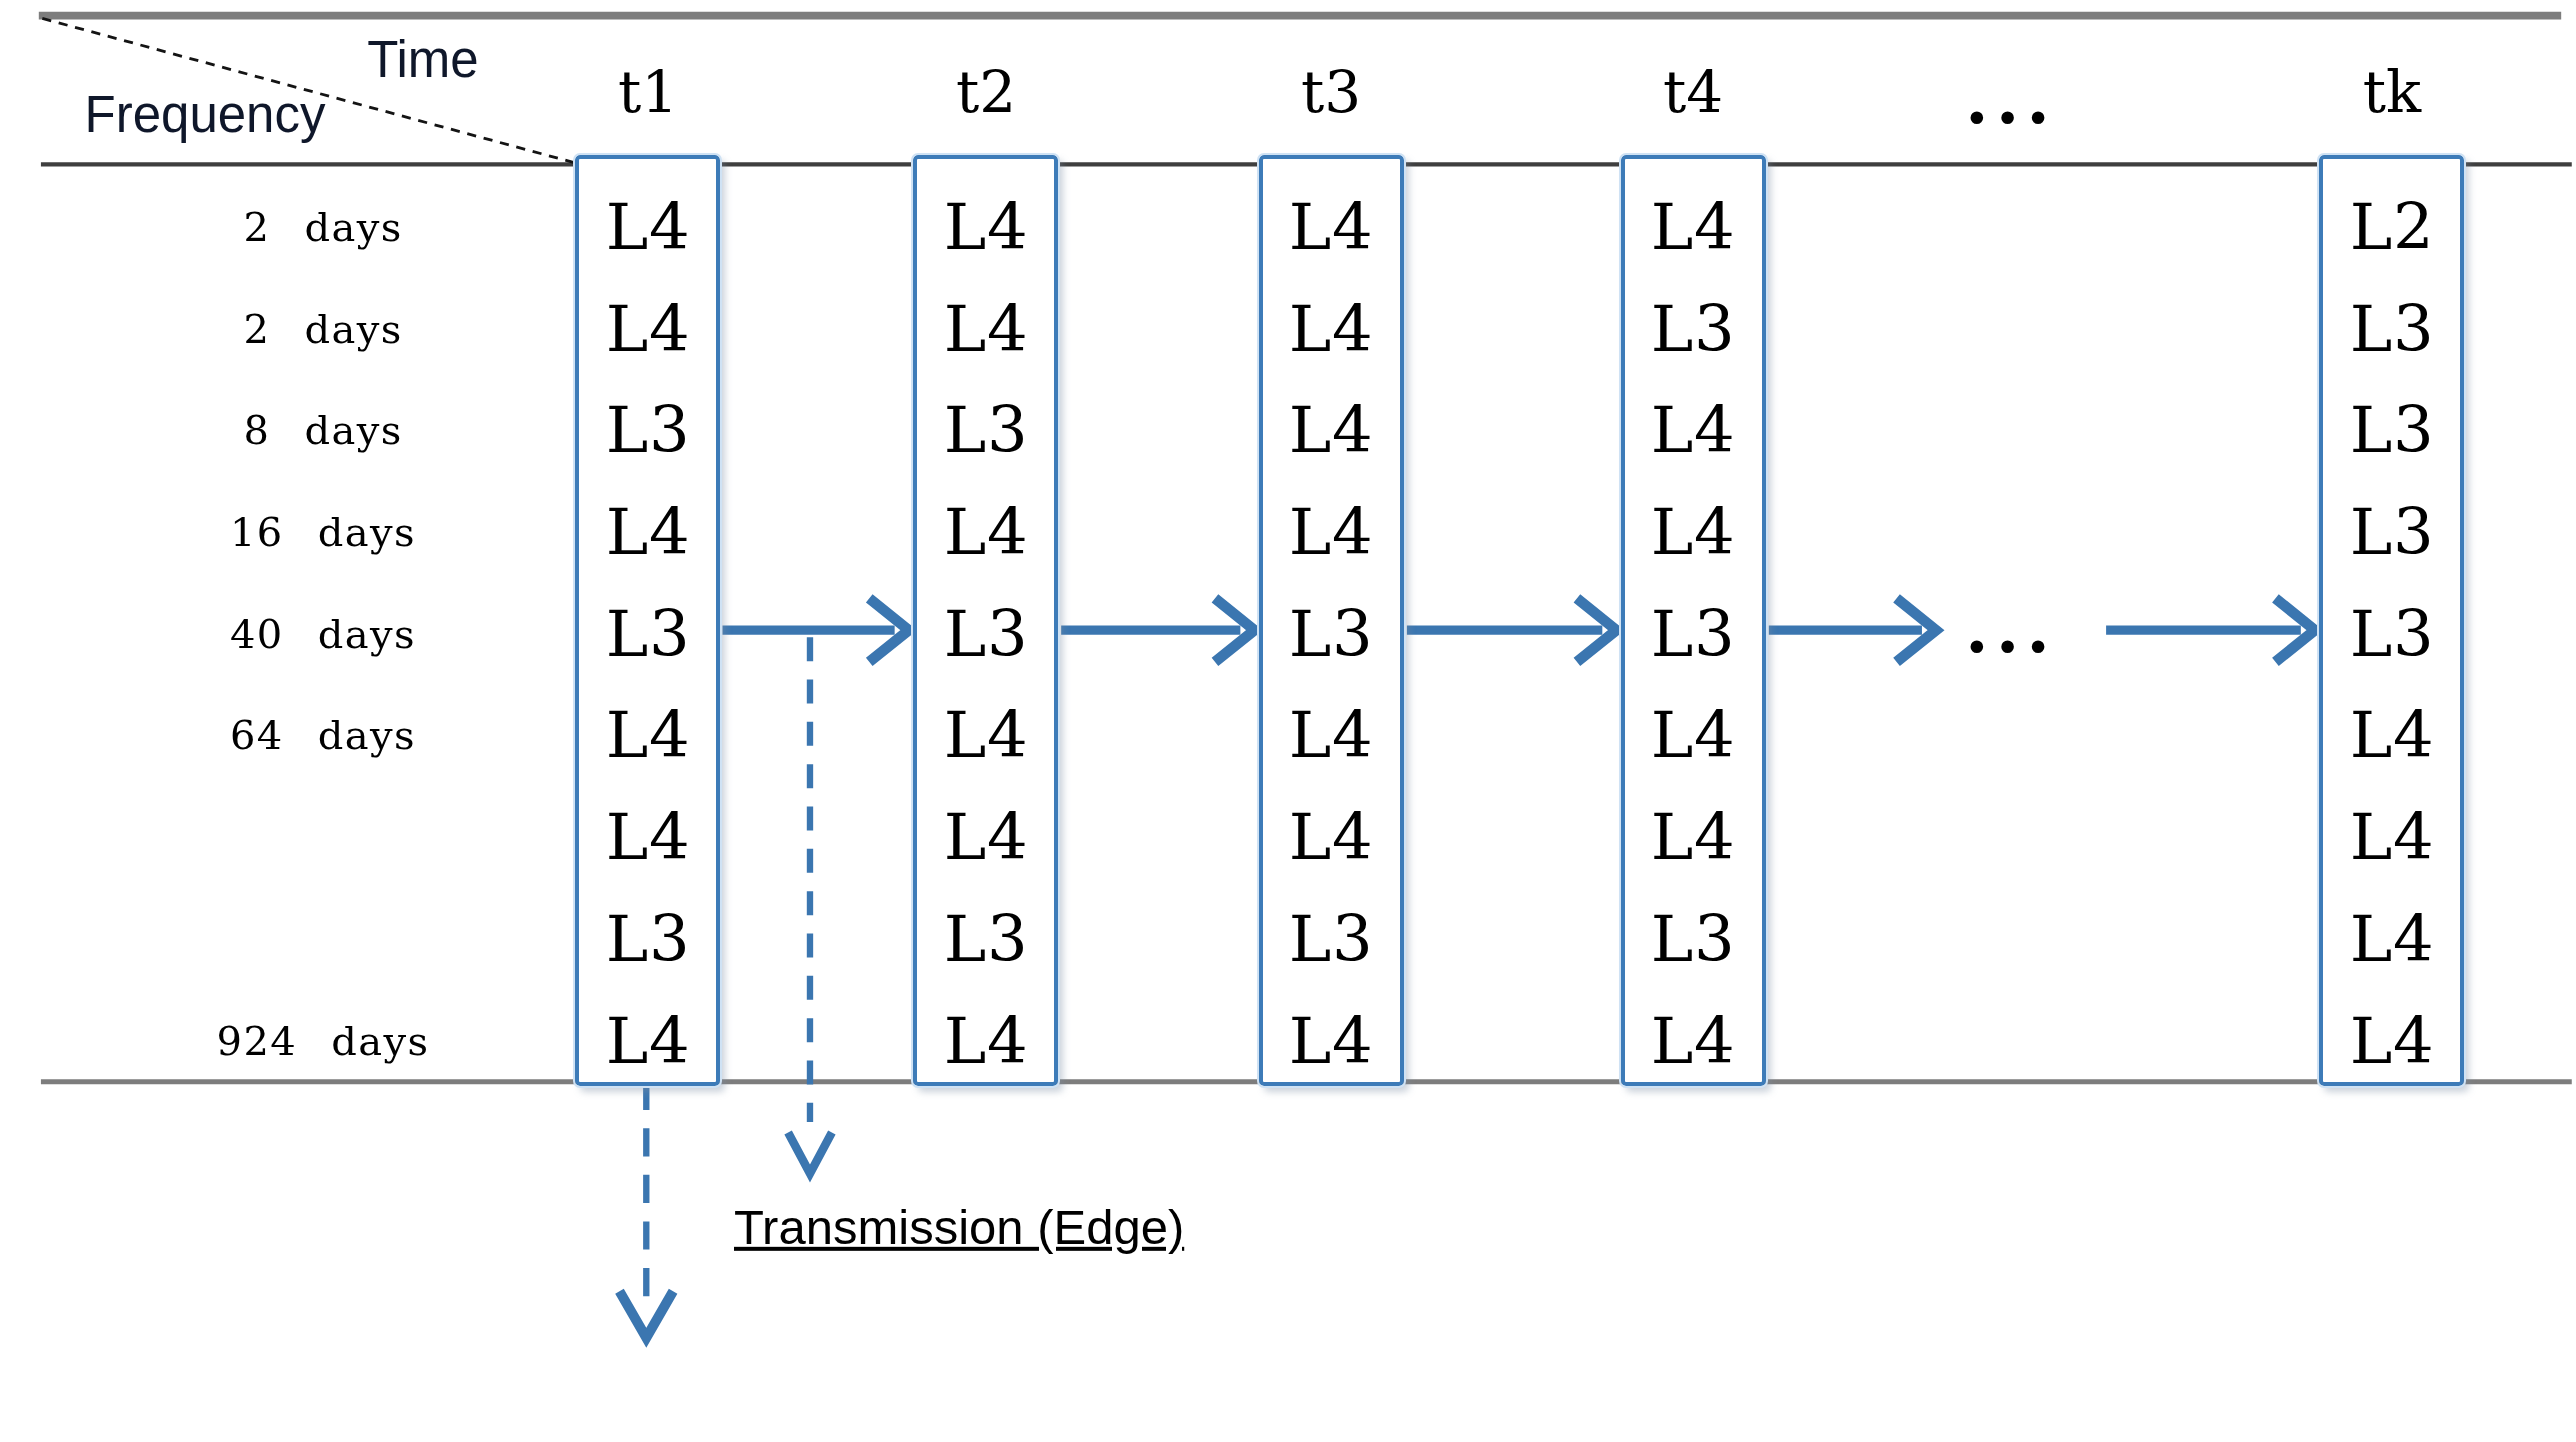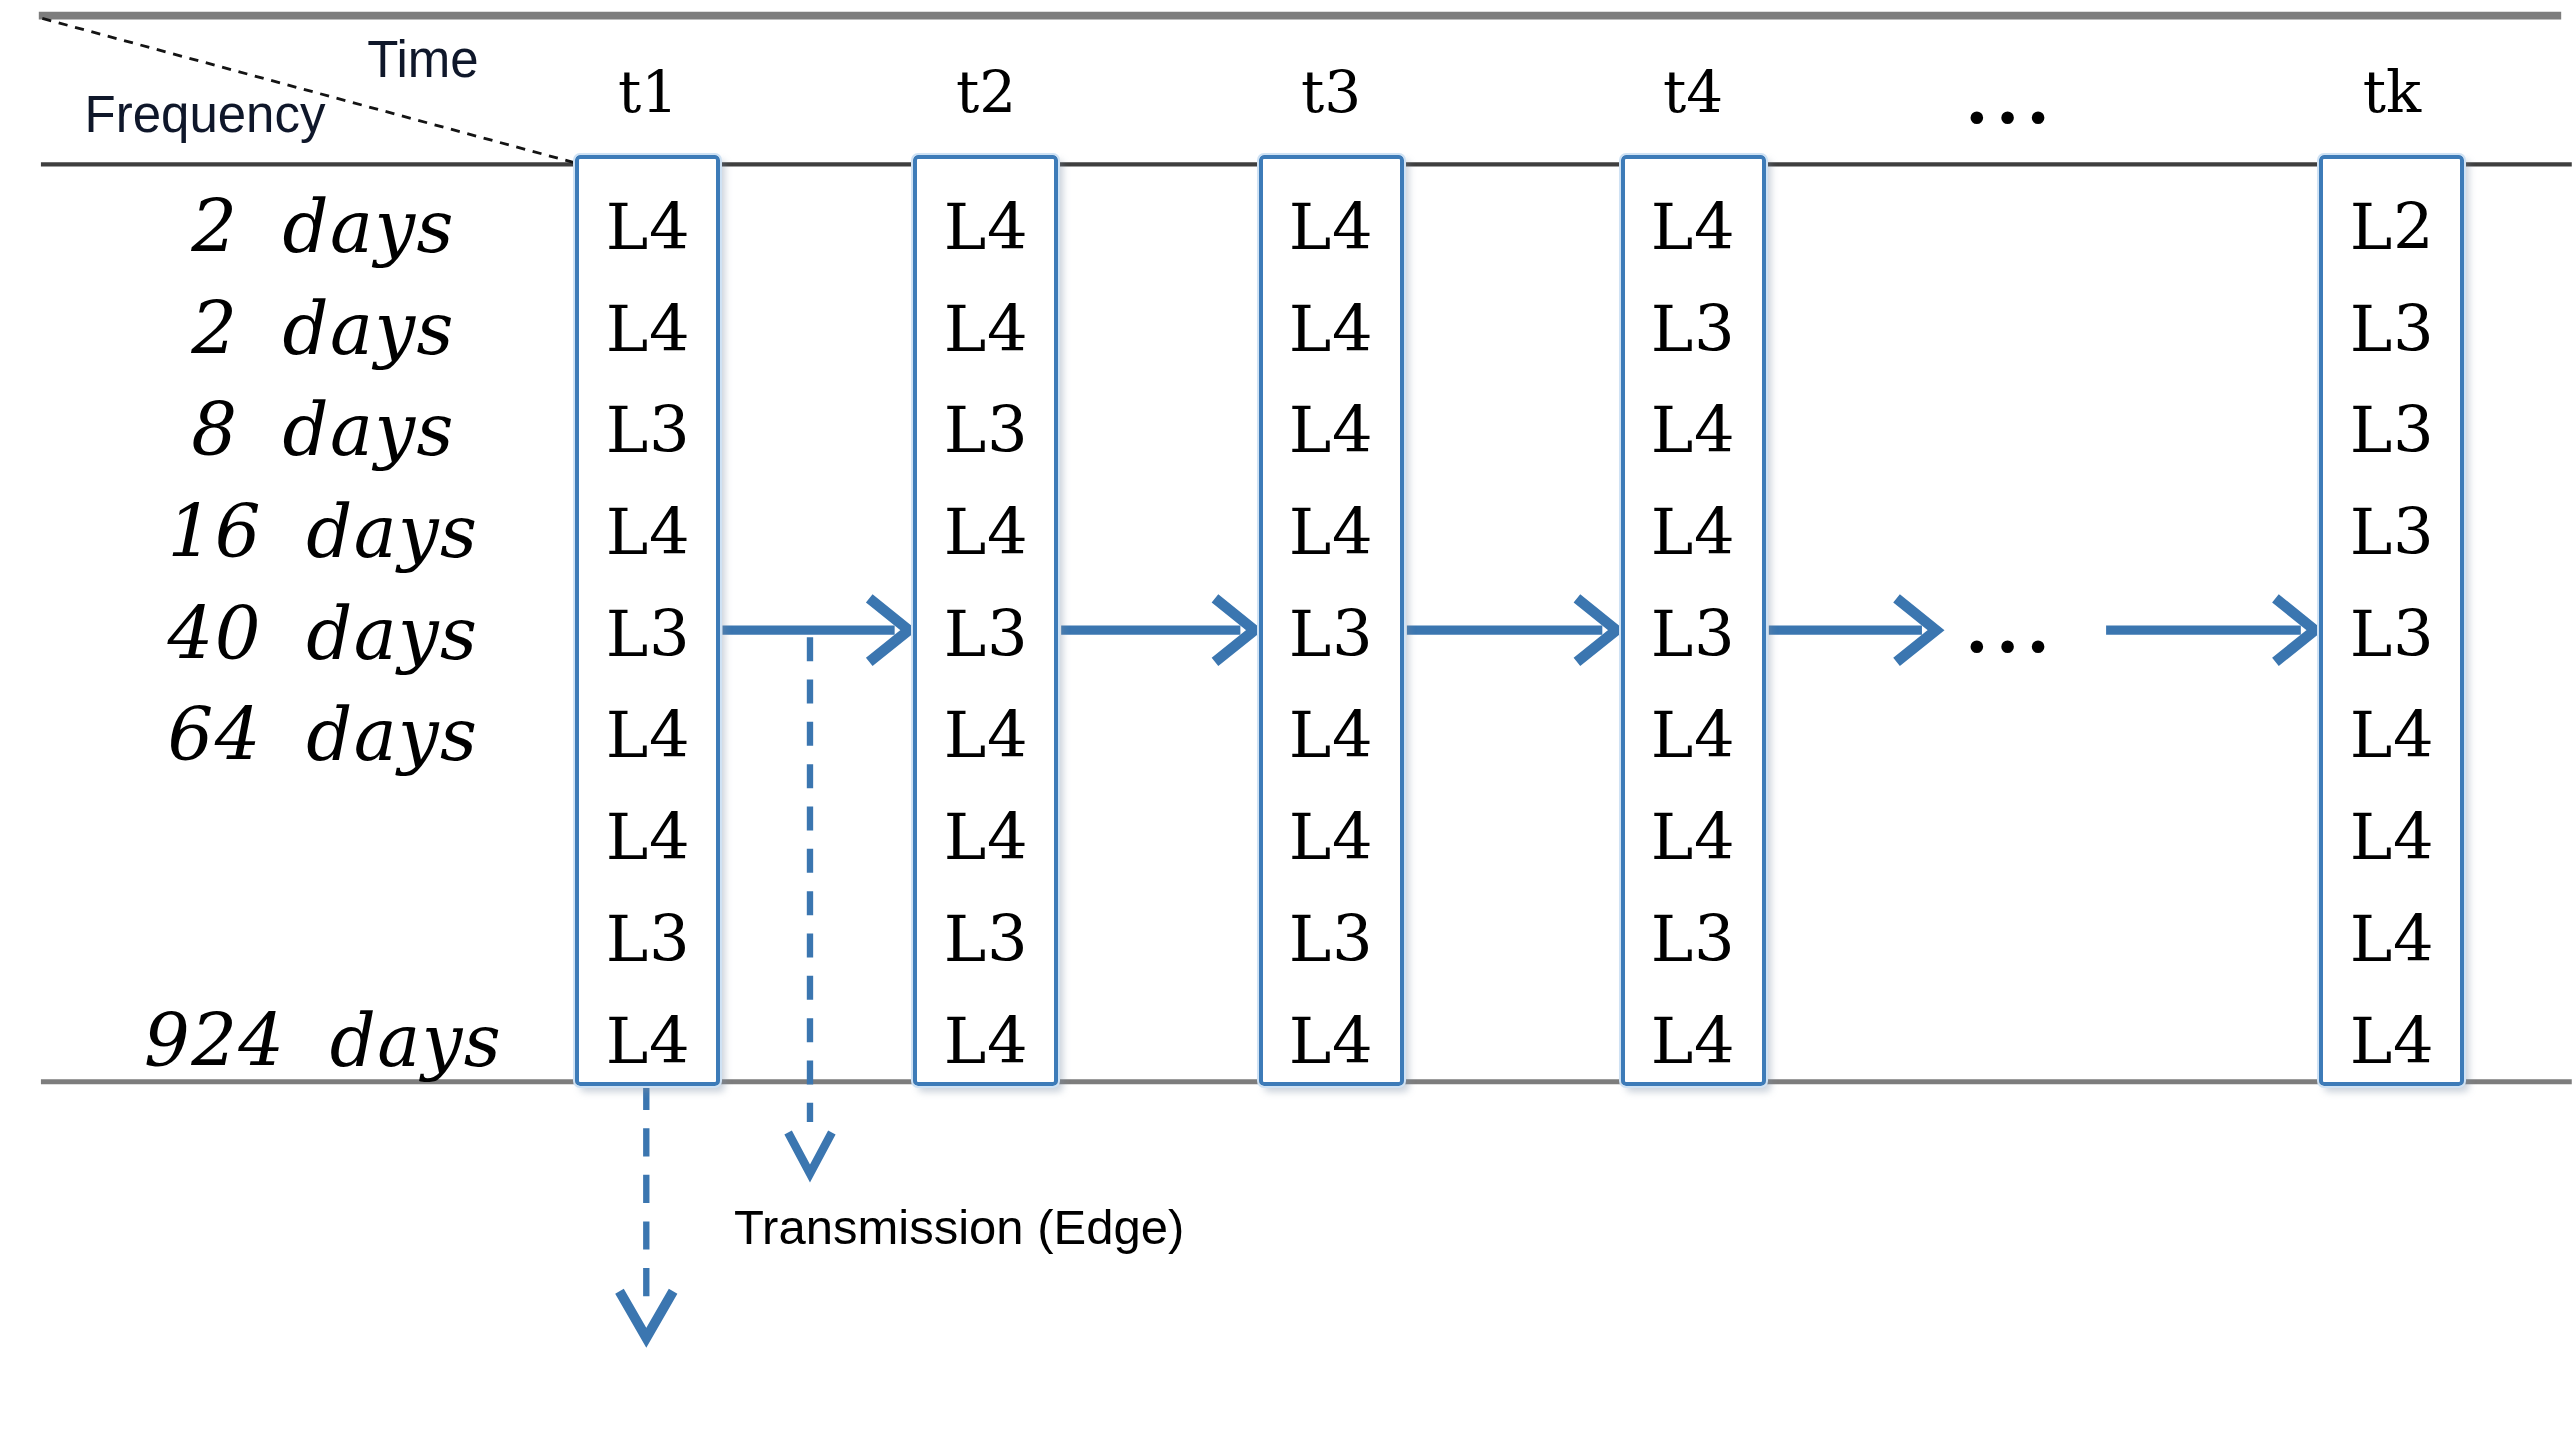--- a/index.html
+++ b/index.html
@@ -25,29 +25,29 @@
   }
   .txt{
     position:absolute;
     transform:translate(-50%,-50%);
     color:#000;
     white-space:nowrap;
     z-index:3;
   }
   .serif{font-family:"DejaVu Serif","Liberation Serif",serif;}
   .col-label{font-size:58px;line-height:1;}
-  .row-label{font-size:72px;line-height:1;word-spacing:20px;letter-spacing:1.4px;font-style:italic;}
+  .row-label{font-size:40px;line-height:1;word-spacing:20px;letter-spacing:1.4px;}
   .cell{font-size:64px;line-height:1;letter-spacing:0.7px;}
   .axis-label{font-size:51px;line-height:1;color:#0f172a;}
   .dots{font-size:68px;font-weight:bold;line-height:1;letter-spacing:7px;}
   .note{
     position:absolute;
     transform:translateY(-50%);
     font-size:49px;line-height:1.15;color:#000;
-    white-space:pre;z-index:3;
+    white-space:pre;z-index:3;text-decoration:underline;
   }
 </style>
 </head>
 <body>
 
 <div class="canvas">
 
   <svg class="overlay" width="2576" height="1443" viewBox="0 0 3651 2045">
 
     <line x1="55" y1="22" x2="3630" y2="22" stroke="#7d7d7d" stroke-width="11"></line>

